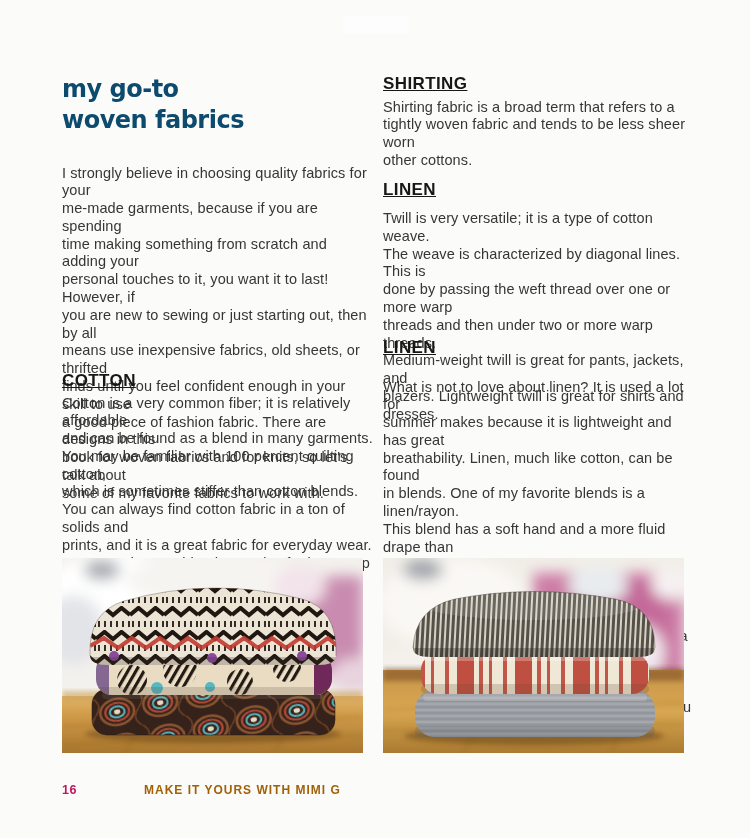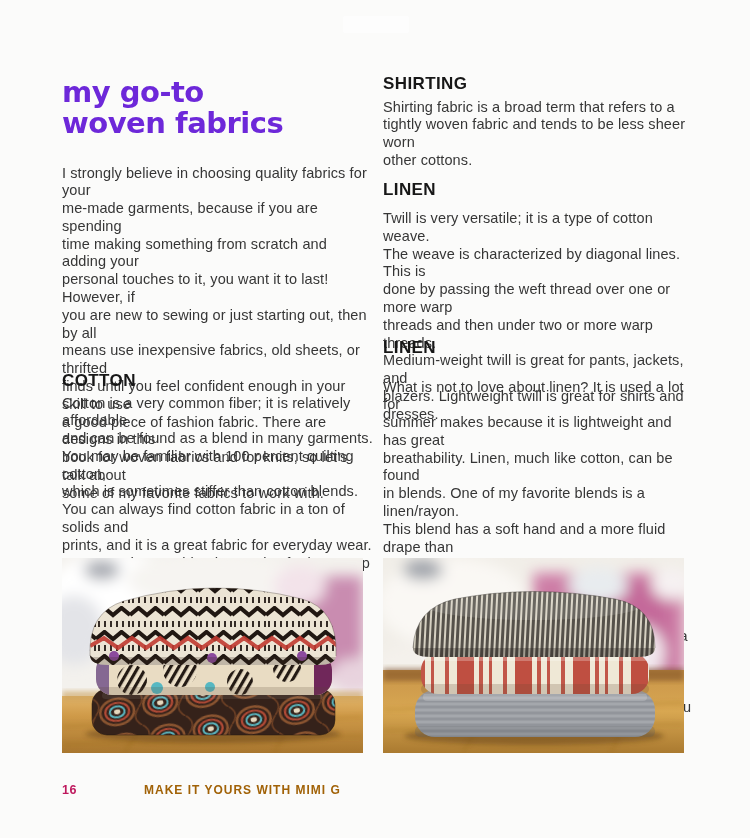--- a/index.html
+++ b/index.html
@@ -4,30 +4,31 @@
 <style>
   html,body{margin:0;padding:0;background:#f4f4f3;}
   .page{
     position:relative;width:750px;height:838px;background:#fbfbfa;
     font-family:"Liberation Sans","DejaVu Sans",sans-serif;color:#333;overflow:hidden;
   }
   .abs{position:absolute;}
   .title{
     left:62px;top:58px;width:320px;
     font-family:"DejaVu Sans","Liberation Sans",sans-serif;
-    font-weight:800;font-size:29px;line-height:31px;letter-spacing:-0.5px;
-    color:#6d28d9;white-space:pre-line;
+    font-weight:800;font-size:24px;line-height:31px;letter-spacing:-0.5px;
+    color:#0c4a6e;white-space:pre-line;
   }
   .body-text{
     width:312px;font-size:14.5px;line-height:17.8px;color:#363636;
     white-space:pre-line;letter-spacing:0.1px;
   }
   .sec-head{
     font-size:17px;font-weight:700;color:#171717;letter-spacing:0.4px;
     font-family:"Liberation Sans",sans-serif;
+    text-decoration:underline;
   }
   .left-col{left:62px;}
   .right-col{left:383px;}
   .footer-num{left:62px;top:783px;font-size:12.5px;font-weight:700;color:#be185d;letter-spacing:0.5px;}
   .footer-title{left:144px;top:783px;font-size:12px;font-weight:700;color:#a16207;letter-spacing:1px;}
   .scan-artifact{left:343px;top:16px;width:66px;height:17px;background:#fdfdfd;border-radius:2px;}
   .photo{display:block;}
 </style>
 </head>
 <body>

